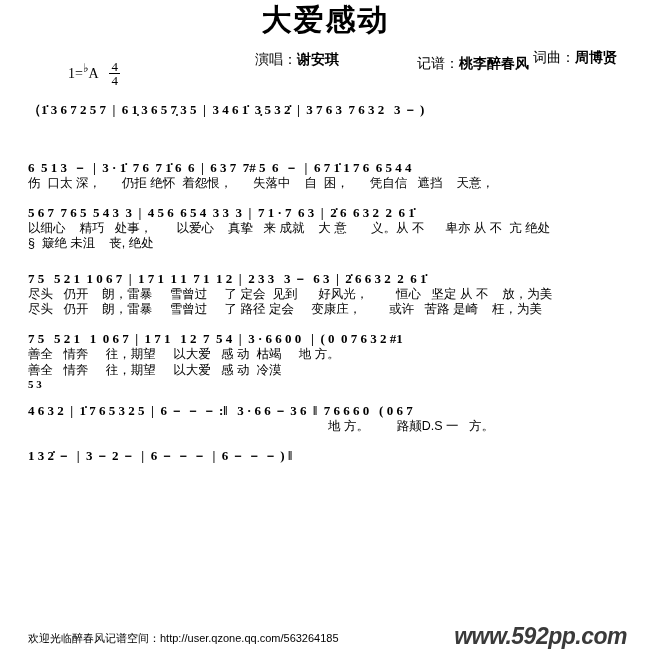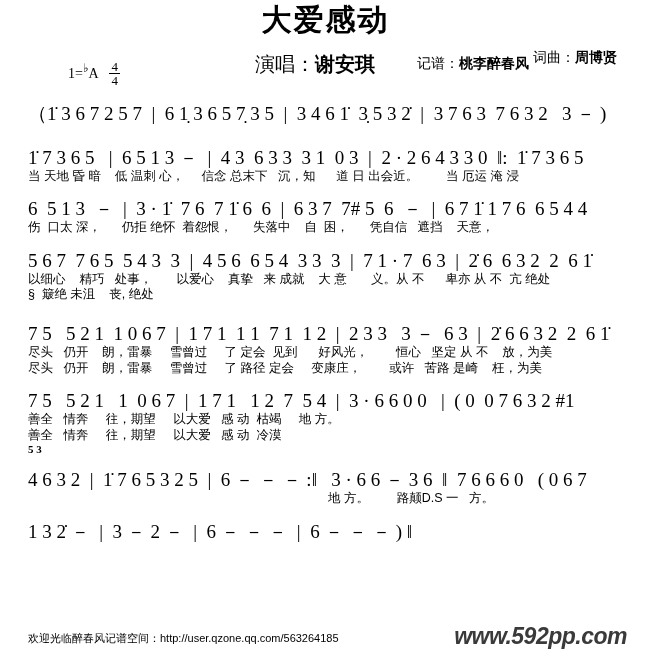--- a/index.html
+++ b/index.html
@@ -63,21 +63,21 @@
   }
   .timesig .den {
     display: block;
     font-size: 13px;
     padding: 0 2px;
   }
   .singer {
     position: absolute;
     left: 255px;
     top: 8px;
-    font-size: 20px;
+    font-size: 14px;
     text-align: center;
   }
   .composer {
     position: absolute;
     right: 34px;
     top: 6px;
     font-size: 14px;
     text-align: right;
     width: 200px;
   }
@@ -94,22 +94,22 @@
   }
 
   
   .system {
     position: relative;
     margin: 0 28px;
     min-height: 30px;
   }
   .notes {
     font-family: "Liberation Serif", "DejaVu Serif", serif;
-    font-size: 19px;
-    font-weight: normal;
+    font-size: 13px;
+    font-weight: bold;
     white-space: pre;
     letter-spacing: 0px;
     line-height: 1.15;
   }
   .lyric {
     font-family: "Liberation Sans", "DejaVu Sans", sans-serif;
     font-size: 12.5px;
     white-space: pre;
     line-height: 1.25;
     letter-spacing: 0px;
@@ -179,24 +179,20 @@
     <div class="notator">
       <span>记谱：</span><span class="credit-name">桃李醉春风</span>
     </div>
   </div>
 
   <div class="system">
     <div class="notes">（1̇ 3 6 7 2 5 7  |  6 1̣ 3 6 5 7̣ 3 5  |  3 4 6 1̇  3̣ 5 3 2̇  |  3 7 6 3  7 6 3 2   3 － )</div>
   </div>
   <div class="gap-md"></div>
 
-  <div class="system">
-    <div class="notes">1̇ 7 3 6 5   |  6 5 1 3 －  |  4 3  6 3 3  3 1  0 3  |  2 · 2 6 4 3 3 0  ‖:  1̇ 7 3 6 5</div>
-    <div class="lyric">当 天地 昏 暗    低 温刺 心，     信念 总末下   沉，知      道 日 出会近。        当 厄运 淹 浸</div>
-  </div>
   <div class="gap-md"></div>
 
   <div class="system">
     <div class="notes">6  5 1 3  －  |  3 · 1̇  7 6  7 1̇ 6  6  |  6 3 7  7# 5  6  －  |  6 7 1̇ 1 7 6  6 5 4 4</div>
     <div class="lyric">伤  口太 深，      仍拒 绝怀  着怨恨，      失落中    自  困，      凭自信   遮挡    天意，</div>
   </div>
   <div class="gap-md"></div>
 
   <div class="system">
     <div class="notes">5 6 7  7 6 5  5 4 3  3  |  4 5 6  6 5 4  3 3  3  |  7 1 · 7  6 3  |  2̇ 6  6 3 2  2  6 1̇</div>

